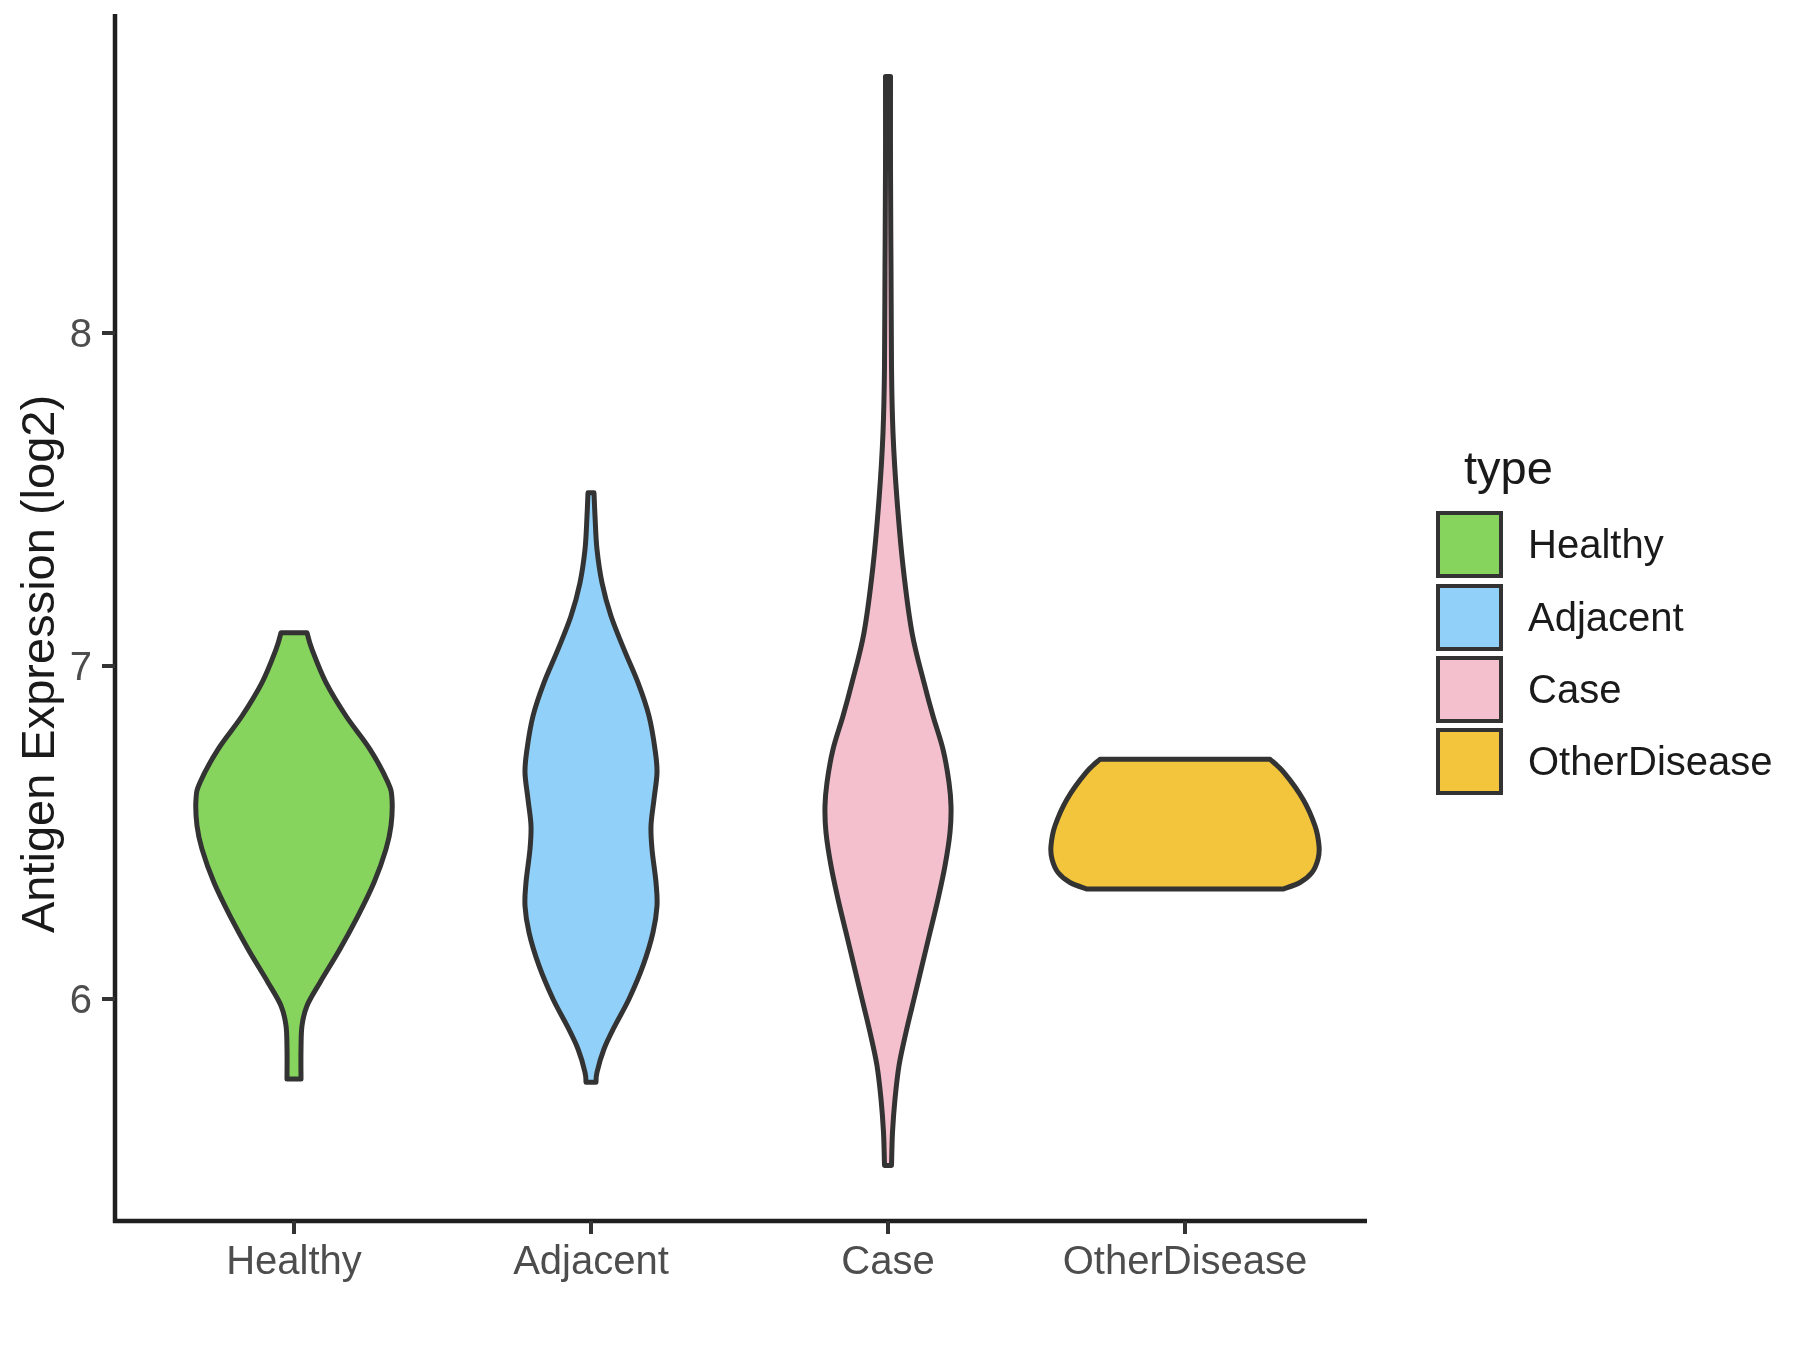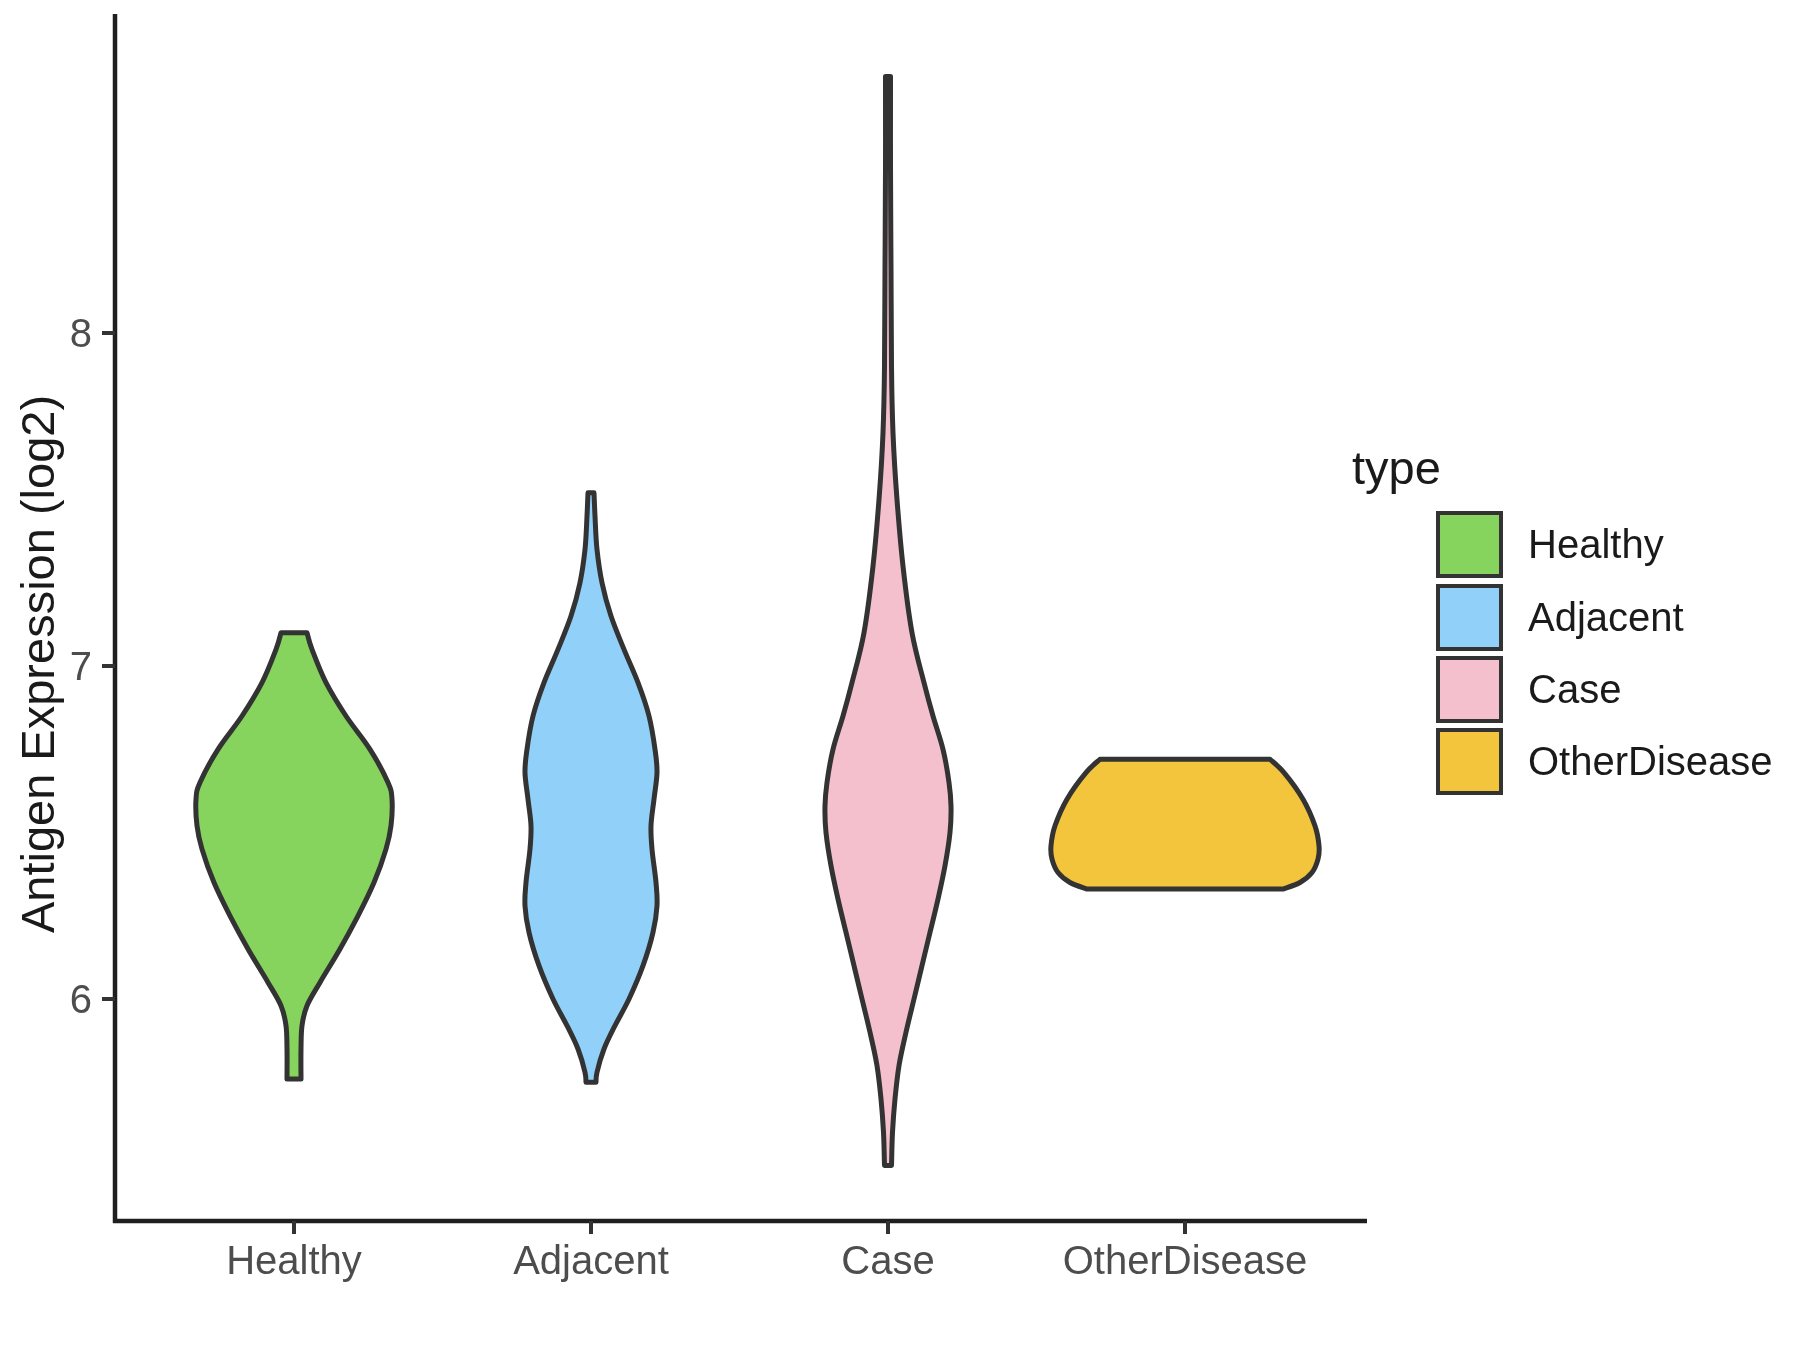--- a/index.html
+++ b/index.html
@@ -21,21 +21,21 @@
   }
   .y-tick-label {
     left: 10px; width: 82px; height: 48px; line-height: 48px;
     text-align: right; font-size: 40px; color: #4d4d4d;
   }
   .x-tick-label {
     width: 320px; height: 48px; line-height: 48px; top: 1236px;
     text-align: center; font-size: 40px; color: #4d4d4d;
   }
   #legend-title {
-    left: 1352px; top: 440px; font-size: 47px; color: #1a1a1a;
+    left: 1464px; top: 440px; font-size: 47px; color: #1a1a1a;
   }
   .legend-key {
     position: absolute; left: 1436px; width: 59px; height: 59px;
     border: 4px solid #333333;
   }
   .legend-label {
     position: absolute; left: 1528px; height: 67px; line-height: 67px;
     font-size: 40px; color: #1a1a1a;
   }
 </style>

